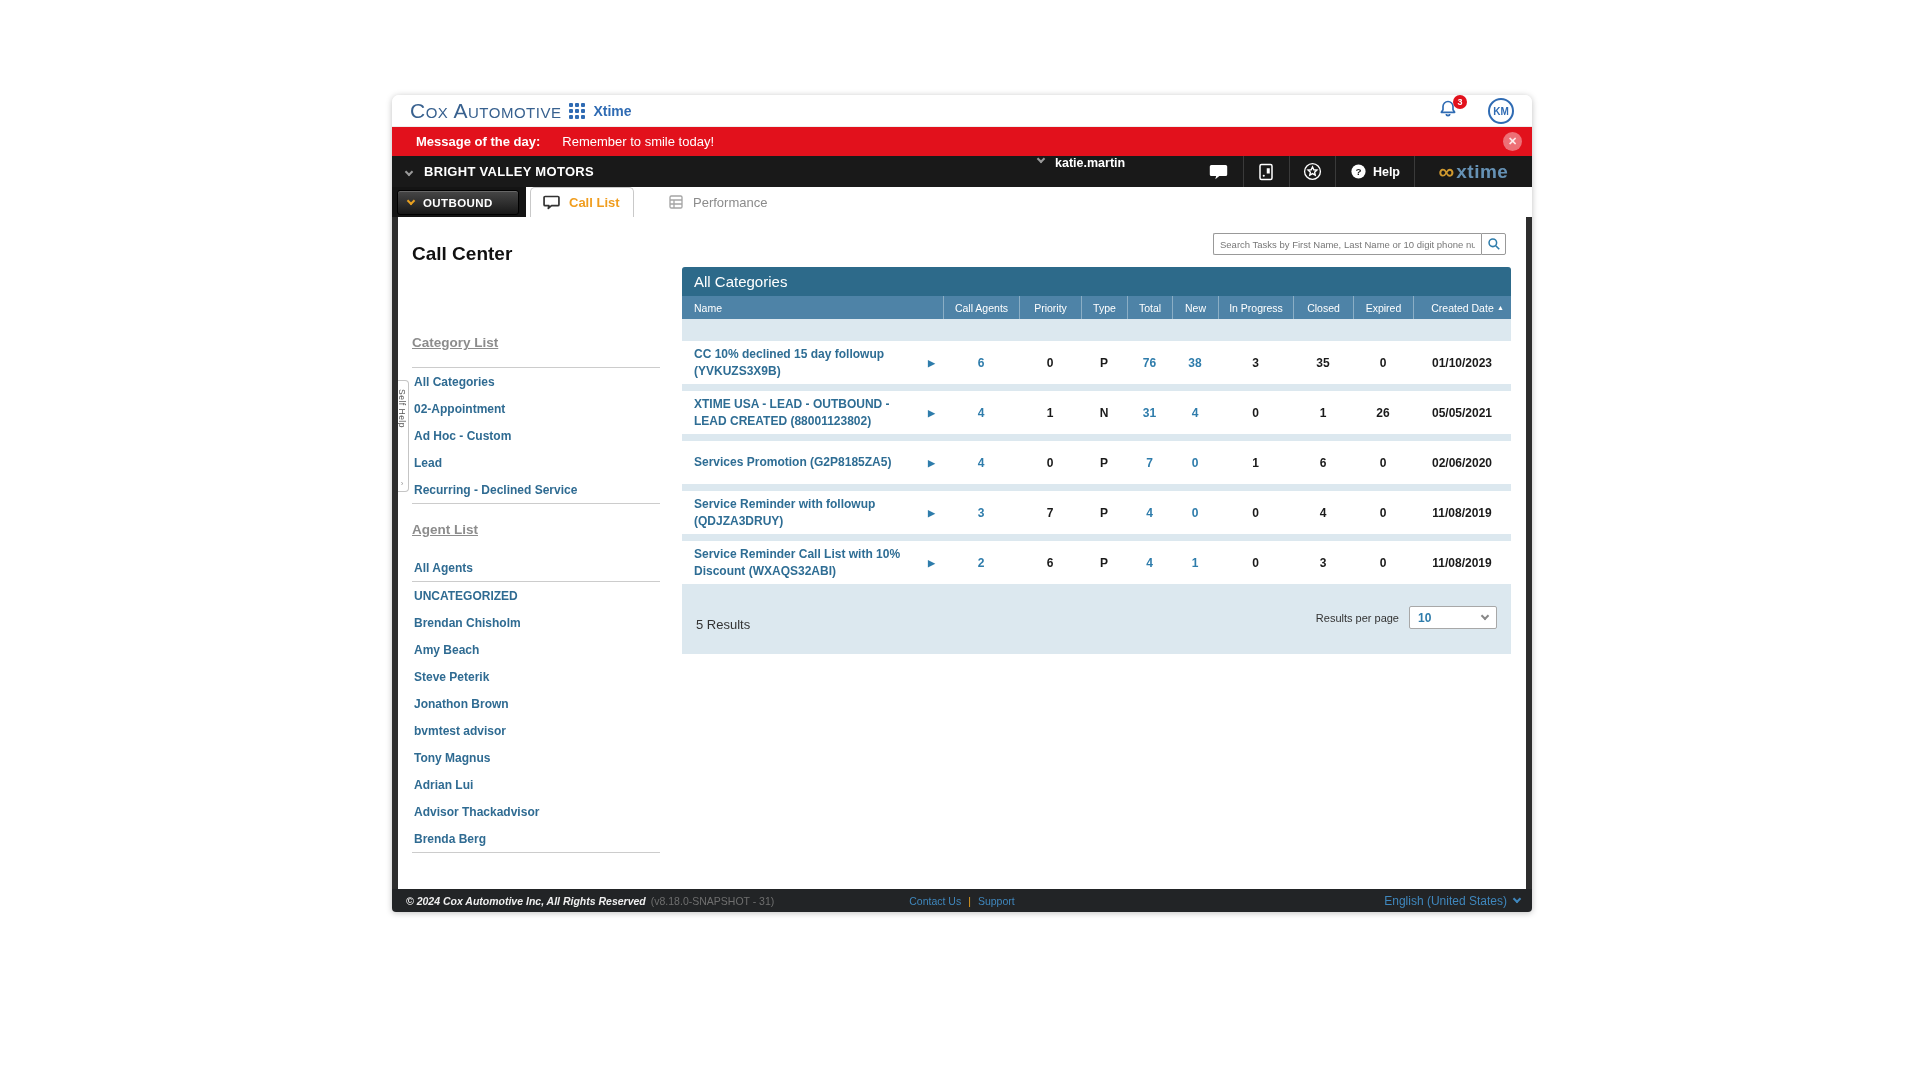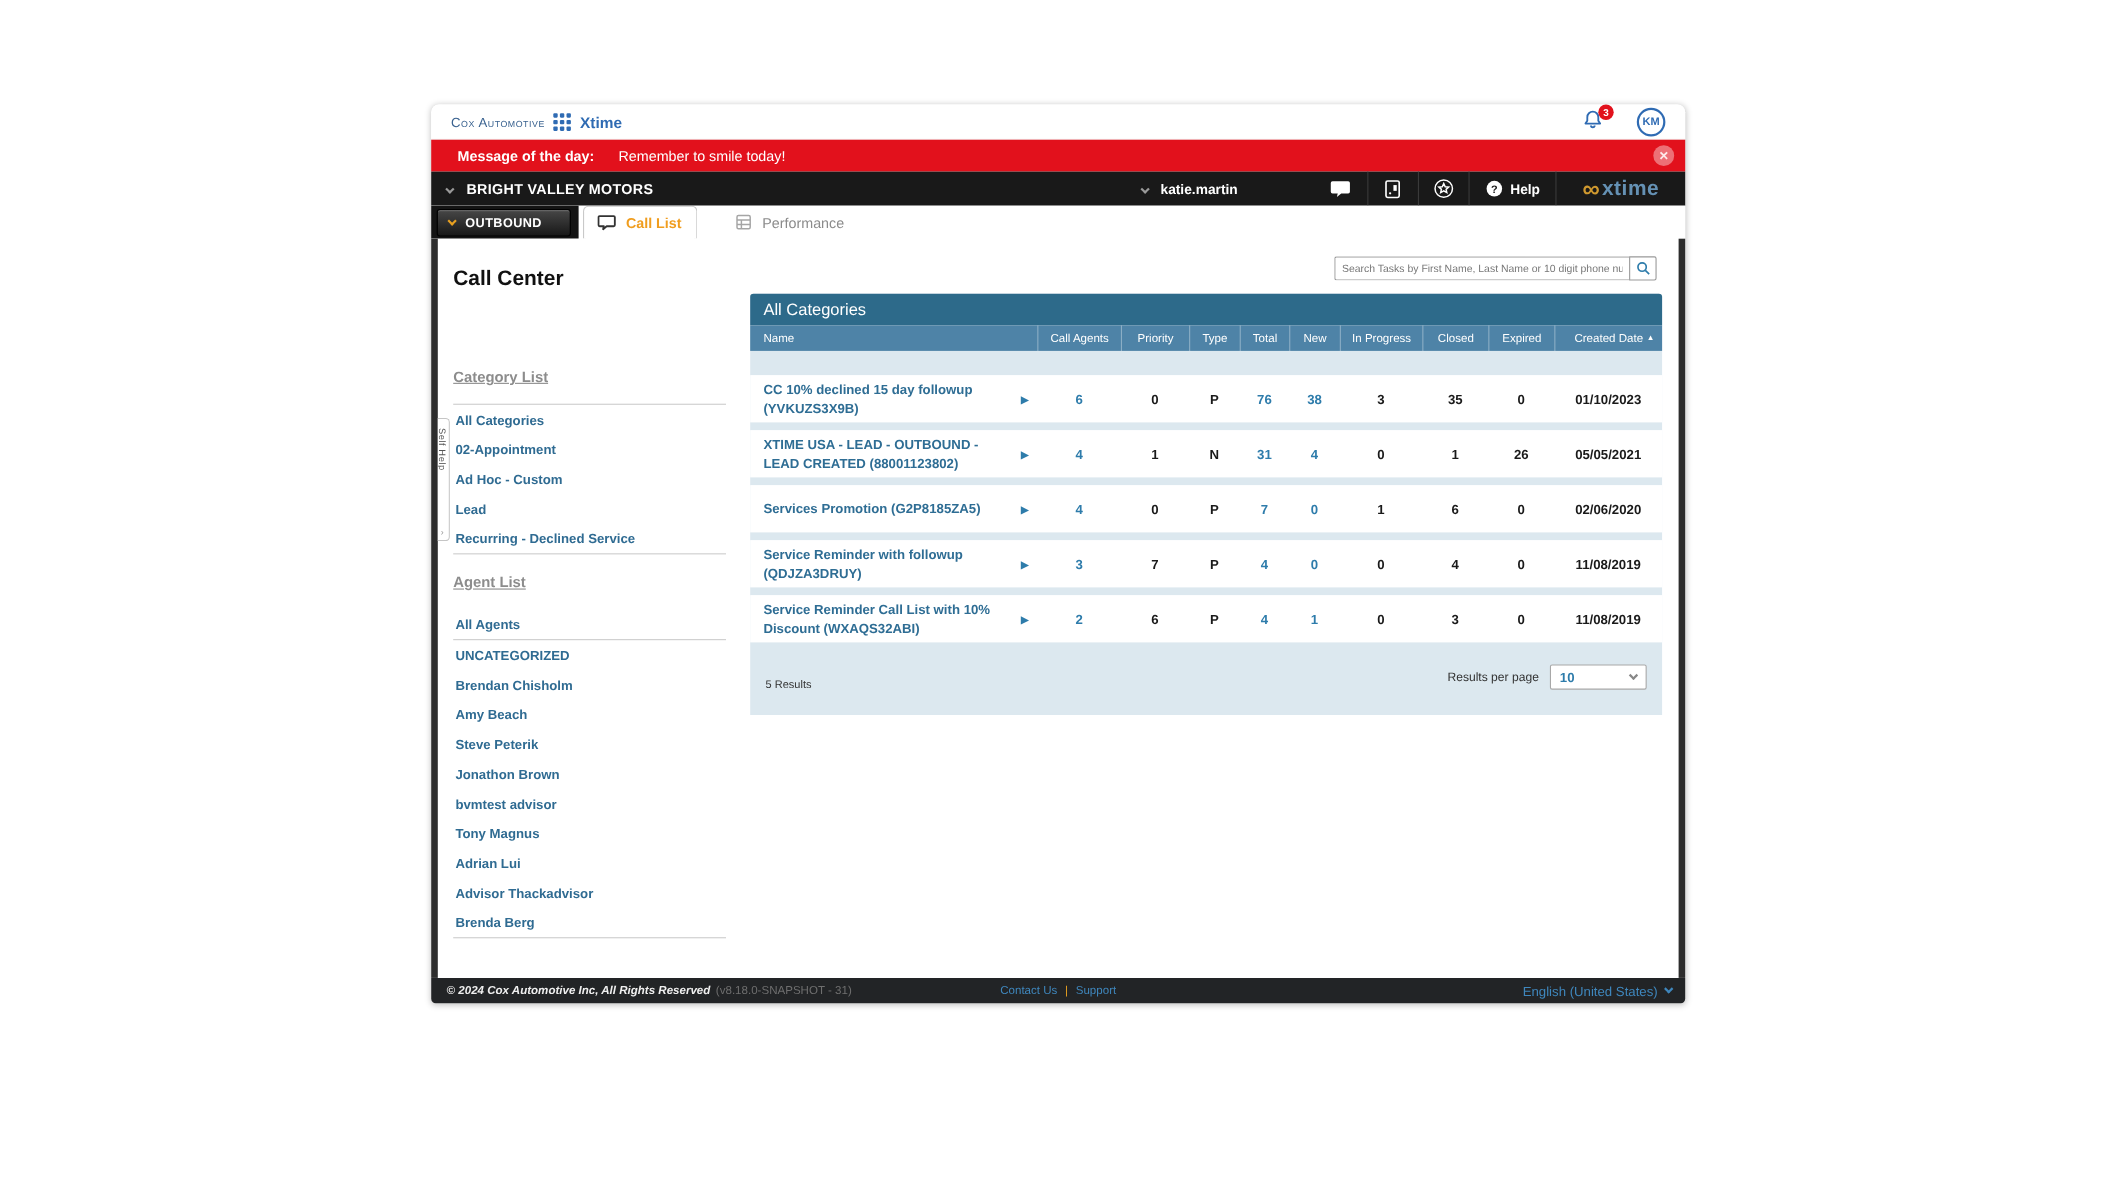--- a/index.html
+++ b/index.html
@@ -4,21 +4,21 @@
 <style>
   * { margin:0; padding:0; box-sizing:border-box; }
   html,body { width:1920px; height:1080px; background:#ffffff; font-family:"Liberation Sans", sans-serif; }
 
   .app { position:absolute; left:392px; top:95px; width:1140px; height:817px;
          border-radius:7px 7px 4px 4px; box-shadow:0 1px 6px rgba(0,0,0,.25); background:#fff; }
 
   
   .tophdr { position:relative; height:32px; background:#fff; border-radius:7px 7px 0 0; border-bottom:1px solid #eee; }
   .brandwrap { position:absolute; left:18px; top:0; height:32px; display:flex; align-items:center; gap:8px; }
-  .coxmark { font-variant:small-caps; font-size:12px; letter-spacing:.5px; color:#38618f; font-weight:500; }
+  .coxmark { font-variant:small-caps; font-size:21px; letter-spacing:.5px; color:#38618f; font-weight:500; }
   .gridicon { display:grid; grid-template-columns:repeat(3,4px); grid-gap:2px; }
   .gridicon i { width:4px; height:4px; background:#2f6bb3; border-radius:1px; }
   .xtimehdr { color:#2f6bb3; font-size:14px; font-weight:700; }
   .bell { position:absolute; right:70px; top:4px; width:24px; height:24px; cursor:pointer; }
   .badge { position:absolute; right:-5px; top:-4px; min-width:14px; height:14px; border-radius:8px; background:#e2111c;
            color:#fff; font-size:9px; font-weight:700; display:flex; align-items:center; justify-content:center; padding:0 3px; }
   .avatar { position:absolute; right:18px; top:3px; width:26px; height:26px; border-radius:50%; border:2px solid #2f6bb3;
             color:#2f6bb3; font-size:10px; font-weight:700; display:flex; align-items:center; justify-content:center; background:#fff; cursor:pointer;}
 
   
@@ -28,21 +28,21 @@
   .motd-close { position:absolute; right:10px; top:5px; width:19px; height:19px; border-radius:50%;
                 background:rgba(255,255,255,.4); color:#fdecec; font-size:11px; font-weight:700;
                 display:flex; align-items:center; justify-content:center; cursor:pointer; }
 
   
   .dealerbar { position:relative; height:31px; background:#191919; color:#fff; }
   .chev { display:inline-block; width:6px; height:6px; border-right:2px solid #9a9a9a; border-bottom:2px solid #9a9a9a;
           transform:rotate(45deg); }
   .dealer-left { position:absolute; left:14px; top:0; height:31px; display:flex; align-items:center; gap:12px; cursor:pointer;}
   .dealer-name { font-size:13px; font-weight:700; letter-spacing:.3px; }
-  .userwrap { position:absolute; left:646px; top:0; height:31px; display:flex; align-items:center; gap:11px; cursor:pointer; }
+  .userwrap { position:absolute; left:646px; top:0; height:31px; display:flex; align-items:flex-start; gap:11px; cursor:pointer; }
   .username { font-size:12.5px; font-weight:700; }
   .iconcluster { position:absolute; right:0; top:0; height:31px; display:flex; align-items:stretch; }
   .icell { display:flex; align-items:center; justify-content:center; border-left:1px solid #3a3a3a; cursor:pointer; }
   .icell.first { border-left:none; }
   .helpcell { gap:6px; padding:0 14px; }
   .helptxt { font-size:12.5px; font-weight:700; color:#fff; }
   .logocell { width:118px; display:flex; align-items:center; justify-content:center; gap:2px; border-left:1px solid #3a3a3a;}
   .inf { color:#d0992f; font-size:22px; font-weight:700; line-height:20px; }
   .xtlogo { color:#6591b4; font-size:19px; font-weight:700; letter-spacing:.5px; }
 
@@ -99,21 +99,21 @@
   .th.name { justify-content:flex-start; padding-left:12px; border-left:none; }
   .sortarrow { position:absolute; right:7px; font-size:7px; color:#fff; }
   .tbody { padding-top:22px; }
   .tr { display:flex; background:#fff; min-height:43px; margin-bottom:7px; align-items:center; }
   .td { font-size:12px; font-weight:700; color:#1a1a1a; display:flex; align-items:center; justify-content:center; }
   .td.name { justify-content:space-between; padding:5px 6px 5px 12px; }
   .namelink { color:#2e6d94; line-height:1.35; cursor:pointer; max-width:228px; }
   .play { color:#2e7cab; font-size:9px; cursor:pointer; margin-right:2px; }
   .numlink { color:#2e7cab; cursor:pointer; }
   .panelfoot { display:flex; align-items:center; justify-content:space-between; padding:12px 14px 10px 14px; }
-  .results { font-size:10px; color:#333;margin-top:14px; }
+  .results { font-size:13px; color:#333;margin-top:14px; }
   .rppwrap { display:flex; align-items:center; gap:10px; }
   .rpplabel { font-size:11px; color:#333; }
   .rppselect { width:88px; height:23px; background:#fff; border:1px solid #a8a8a8; border-radius:2px;
                display:flex; align-items:center; justify-content:space-between; padding:0 8px; cursor:pointer; }
   .rppvalue { color:#2e7cab; font-size:12px; font-weight:700; }
   .rppselect .chev { border-color:#888; margin-top:-3px; }
 
   
   .appfooter { position:relative; height:23px; background:#222426; border-radius:0 0 4px 4px; color:#fff; }
   .copy { position:absolute; left:14px; top:0; height:23px; display:flex; align-items:center; gap:5px; }

